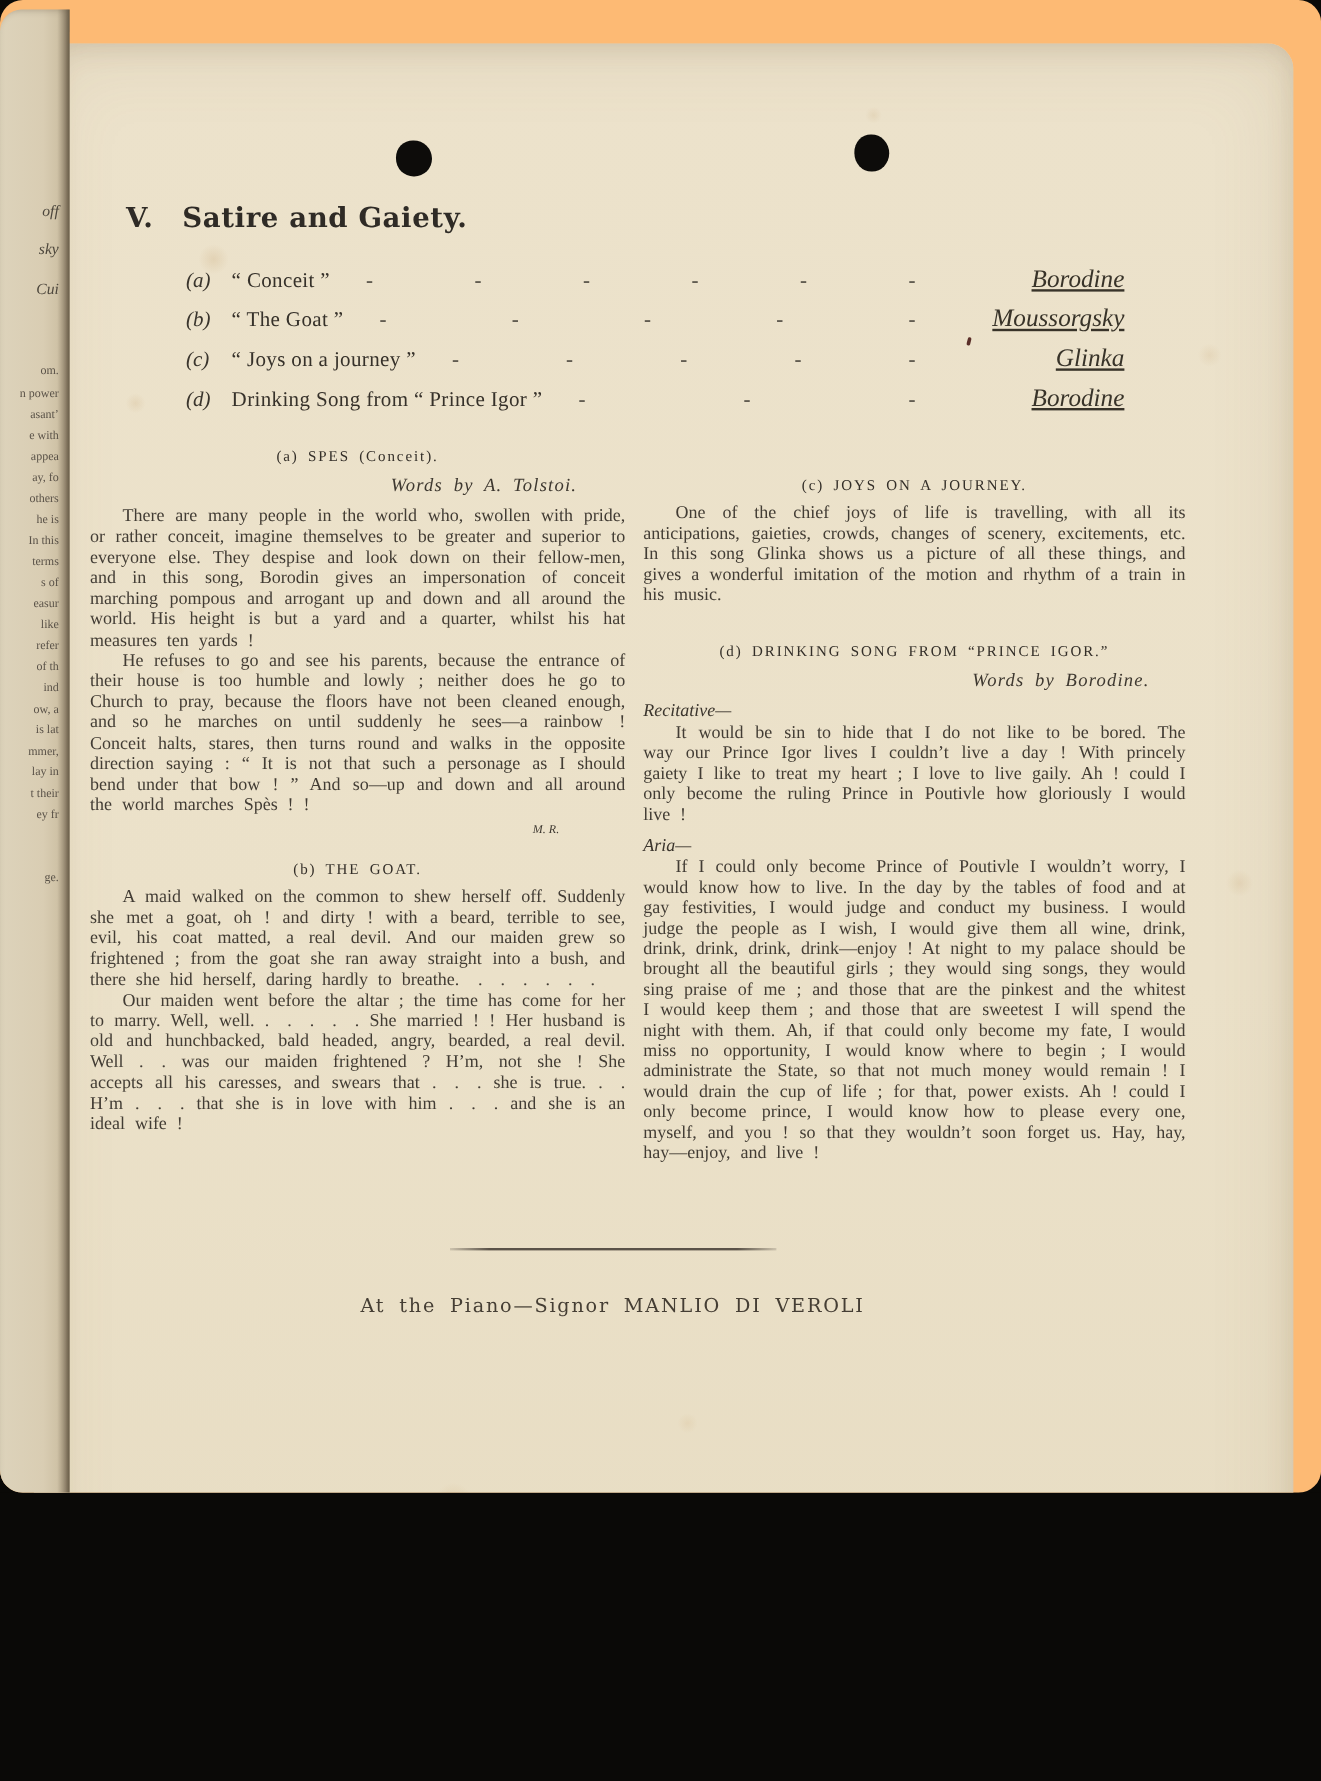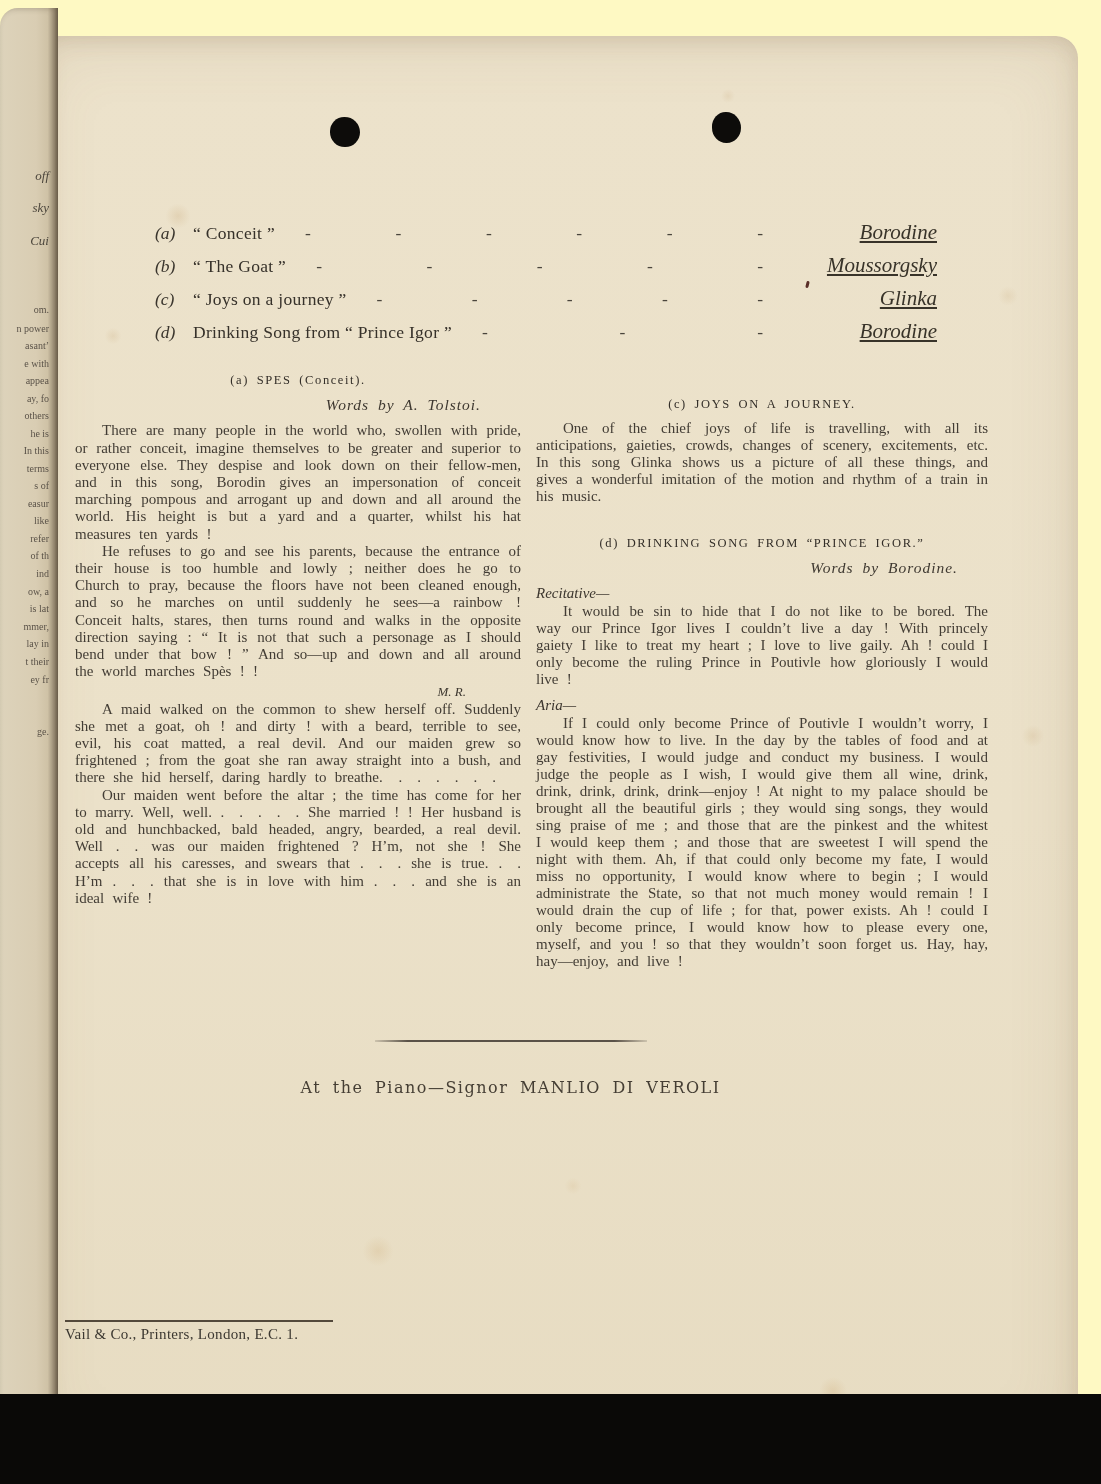--- a/index.html
+++ b/index.html
@@ -1,17 +1,17 @@
 <!DOCTYPE html>
 <html><head>
 <meta charset="utf-8">
 <style>
   html,body{margin:0;padding:0;background:#0a0907;}
-  .scene{position:relative;width:1101px;height:1394px;background:#fef9c3;overflow:hidden;
-         font-family:"Liberation Serif",serif;}
+  .scene{position:relative;width:1101px;height:1244px;background:#fdba74;overflow:hidden;
+         font-family:"Liberation Serif",serif;border-radius:19px;}
 
   
   .strip{position:absolute;left:0;top:8px;width:58px;height:1450px;z-index:3;
          background:linear-gradient(90deg,#ddd3bb 0%,#d9cdb3 62%,#cfc2a6 82%,#a1937a 94%,#7c6f58 100%);
          border-radius:18px 0 0 10px;
          box-shadow:inset -3px 0 6px rgba(60,50,35,.35);}
   .fg{position:absolute;right:9px;font-size:10px;color:#5a5248;white-space:nowrap;
       font-family:"Liberation Serif",serif;}
   .fg:nth-of-type(-n+3){font-style:italic;font-size:13px;color:#4c463c;}
   .fg:nth-of-type(1){top:160px}.fg:nth-of-type(2){top:192px}.fg:nth-of-type(3){top:225px}
@@ -66,21 +66,21 @@
   .col-left{left:47px;width:446px;}
   .col-right{left:508px;width:452px;line-height:17px;margin-top:24px;}
   .note-h{text-align:center;font-size:12.5px;letter-spacing:1.6px;word-spacing:3px;color:#332e28;
           margin:0 0 7px 0;}
   .byline{text-align:right;font-style:italic;font-size:15.5px;letter-spacing:1px;word-spacing:4px;
           margin:0 0 9px 0;}
   .byline.pa{padding-right:40px;}
   .byline.pb{padding-right:42px;}
   .byline.pd{padding-right:30px;}
   .para{margin:0;text-align:justify;text-indent:27px;word-spacing:.3em;color:#423c34;}
-  .sig{text-align:right;font-style:italic;padding-right:55px;margin:3px 0 0 0;font-size:13px;}
+  .sig{text-align:right;font-style:italic;padding-right:55px;margin:3px 0 0 0;font-size:10px;}
   .sp{margin-top:15px;}
   .sp2{margin-top:30px;}
   .lab{font-style:italic;margin:9px 0 1px 0;color:#3c362e;}
 
   
   .divider{position:absolute;left:347px;top:1004px;width:272px;height:2px;
            background:linear-gradient(90deg,rgba(90,82,72,.2),#5a5248 12%,#5a5248 88%,rgba(90,82,72,.2));}
   .piano{position:absolute;left:175px;top:1042px;width:615px;text-align:center;
          font-family:"DejaVu Serif",serif;font-size:16px;letter-spacing:1.5px;word-spacing:5px;
          color:#453e34;}
@@ -120,20 +120,23 @@
     <span class="fg">t their</span>
     <span class="fg">ey fr</span>
     <span class="fg">ge.</span>
   </div>
 
   <div class="page">
     <div class="hole l"></div>
     <div class="hole r"></div>
     <div class="ink-mark"></div>
 
+    <div class="hdr">
+      <span class="num">V.</span><span>Satire and Gaiety.</span>
+    </div>
 
     <div class="prog">
       <div class="prow">
         <span class="plabel">(a)</span>
         <span class="ptitle">“ Conceit ”</span>
         <span class="pdash">- - - - - -</span>
         <span class="pcomp">Borodine</span>
       </div>
       <div class="prow">
         <span class="plabel">(b)</span>
@@ -154,20 +157,21 @@
         <span class="pcomp">Borodine</span>
       </div>
     </div>
 
     <div class="col col-left">
       <p class="note-h">(a) SPES (Conceit).</p>
       <p class="byline pa">Words by A. Tolstoi.</p>
       <p class="para">There are many people in the world who, swollen with pride, or rather conceit, imagine themselves to be greater and superior to everyone else.  They despise and look down on their fellow-men, and in this song, Borodin gives an impersonation of conceit marching pompous and arrogant up and down and all around the world.  His height is but a yard and a quarter, whilst his hat measures ten yards !</p>
       <p class="para">He refuses to go and see his parents, because the entrance of their house is too humble and lowly ; neither does he go to Church to pray, because the floors have not been cleaned enough, and so he marches on until suddenly he sees—a rainbow !  Conceit halts, stares, then turns round and walks in the opposite direction saying : “ It is not that such a personage as I should bend under that bow ! ”  And so—up and down and all around the world marches Spès ! !</p>
       <p class="sig">M. R.</p>
+      <p class="note-h sp">(b) THE GOAT.</p>
       <p class="para">A maid walked on the common to shew herself off. Suddenly she met a goat, oh ! and dirty ! with a beard, terrible to see, evil, his coat matted, a real devil.  And our maiden grew so frightened ; from the goat she ran away straight into a bush, and there she hid herself, daring hardly to breathe.  .  .  .  .  .  .</p>
       <p class="para">Our maiden went before the altar ; the time has come for her to marry.  Well, well. .  .  .  .  . She married ! !  Her husband is old and hunchbacked, bald headed, angry, bearded, a real devil.  Well .  . was our maiden frightened ?  H’m, not she !  She accepts all his caresses, and swears that .  .  . she is true. .  . H’m .  .  . that she is in love with him .  .  . and she is an ideal wife !</p>
     </div>
 
     <div class="col col-right">
       <p class="note-h">(c) JOYS ON A JOURNEY.</p>
       <p class="para">One of the chief joys of life is travelling, with all its anticipations, gaieties, crowds, changes of scenery, excitements, etc.  In this song Glinka shows us a picture of all these things, and gives a wonderful imitation of the motion and rhythm of a train in his music.</p>
       <p class="note-h sp2">(d) DRINKING SONG FROM “PRINCE IGOR.”</p>
       <p class="byline pd">Words by Borodine.</p>
       <p class="lab">Recitative—</p>

